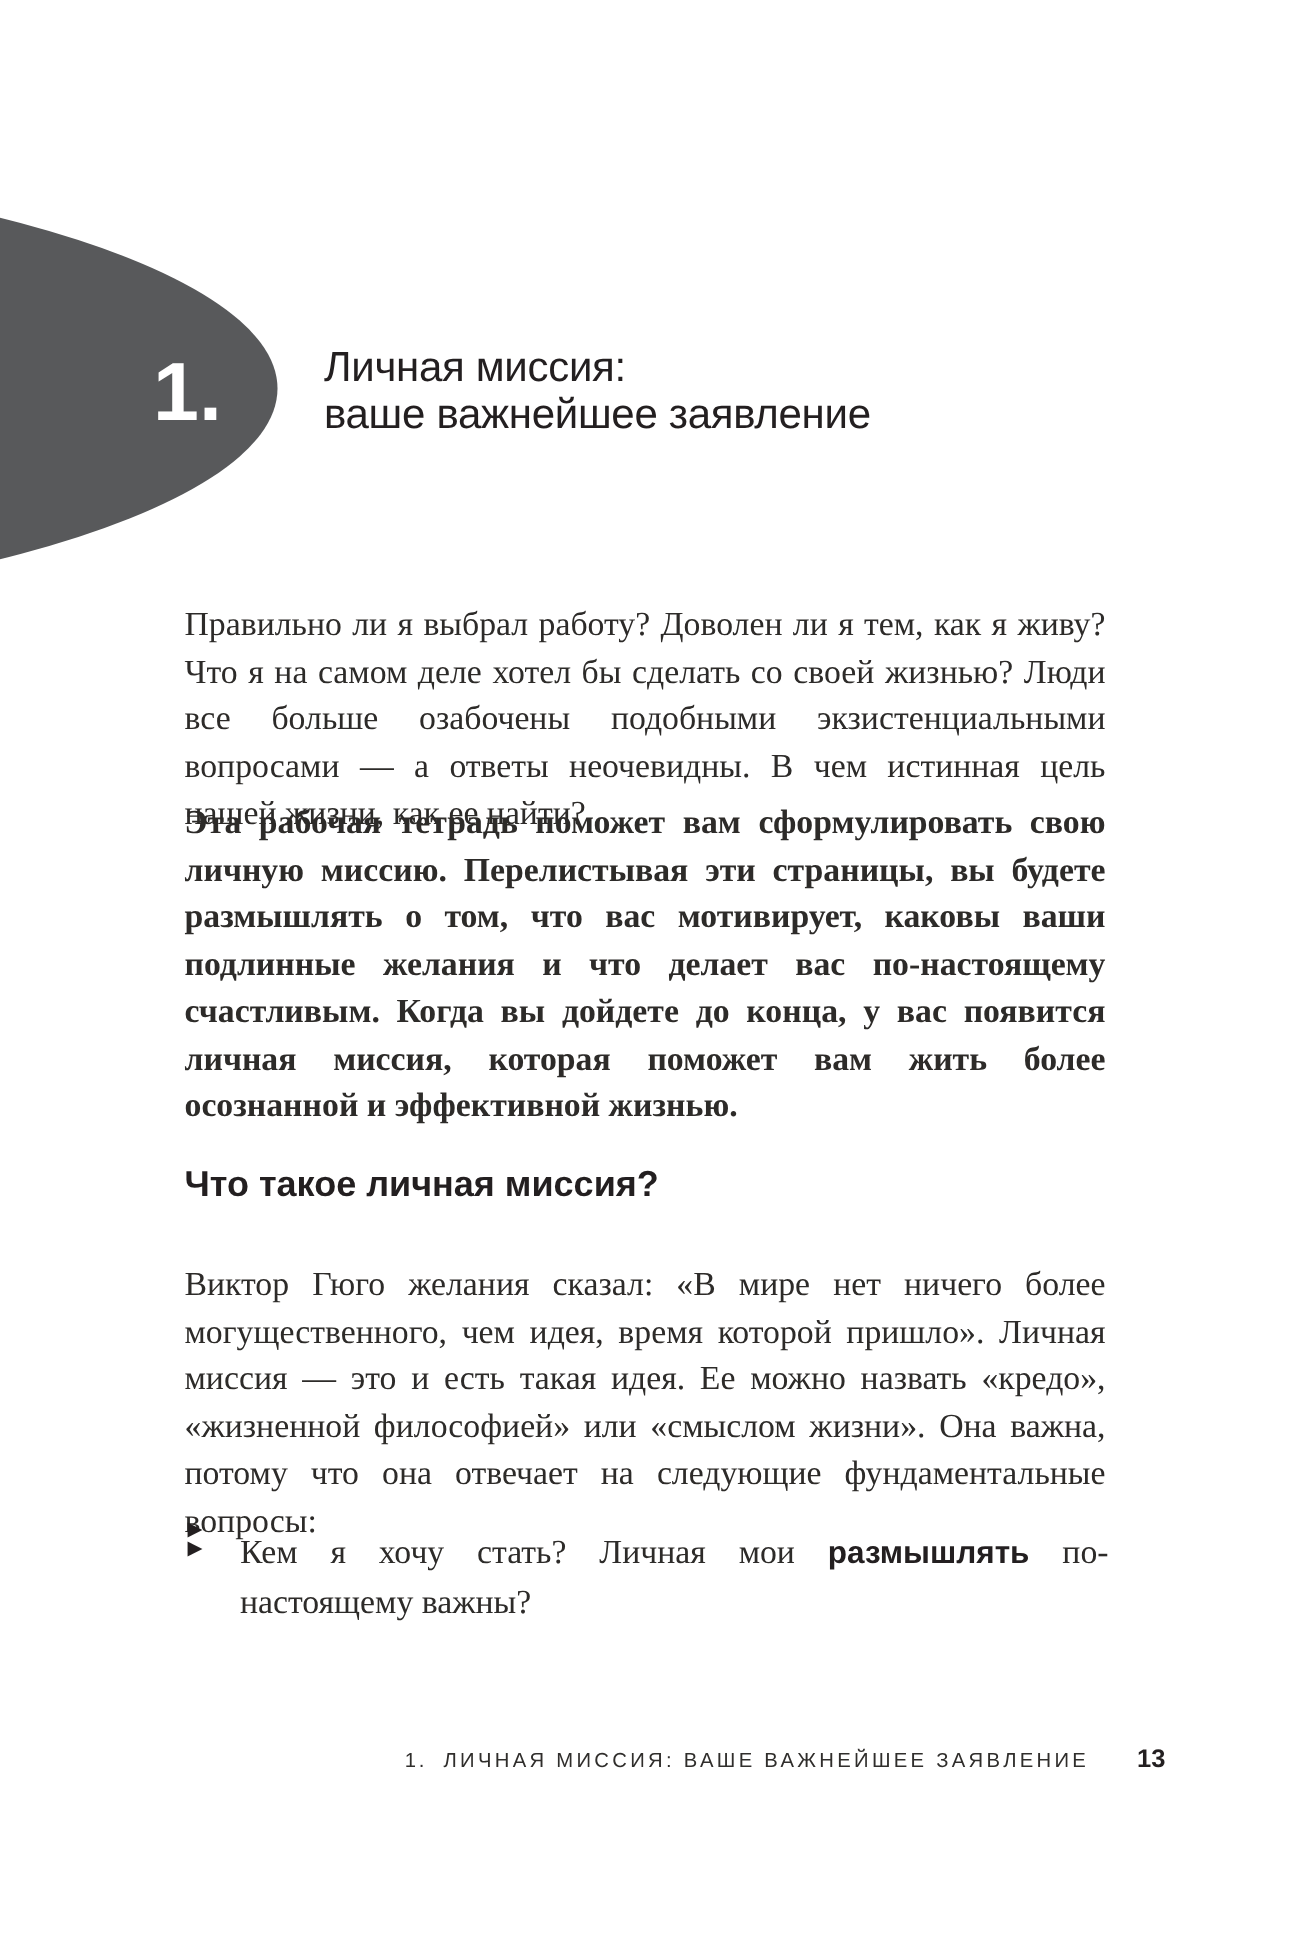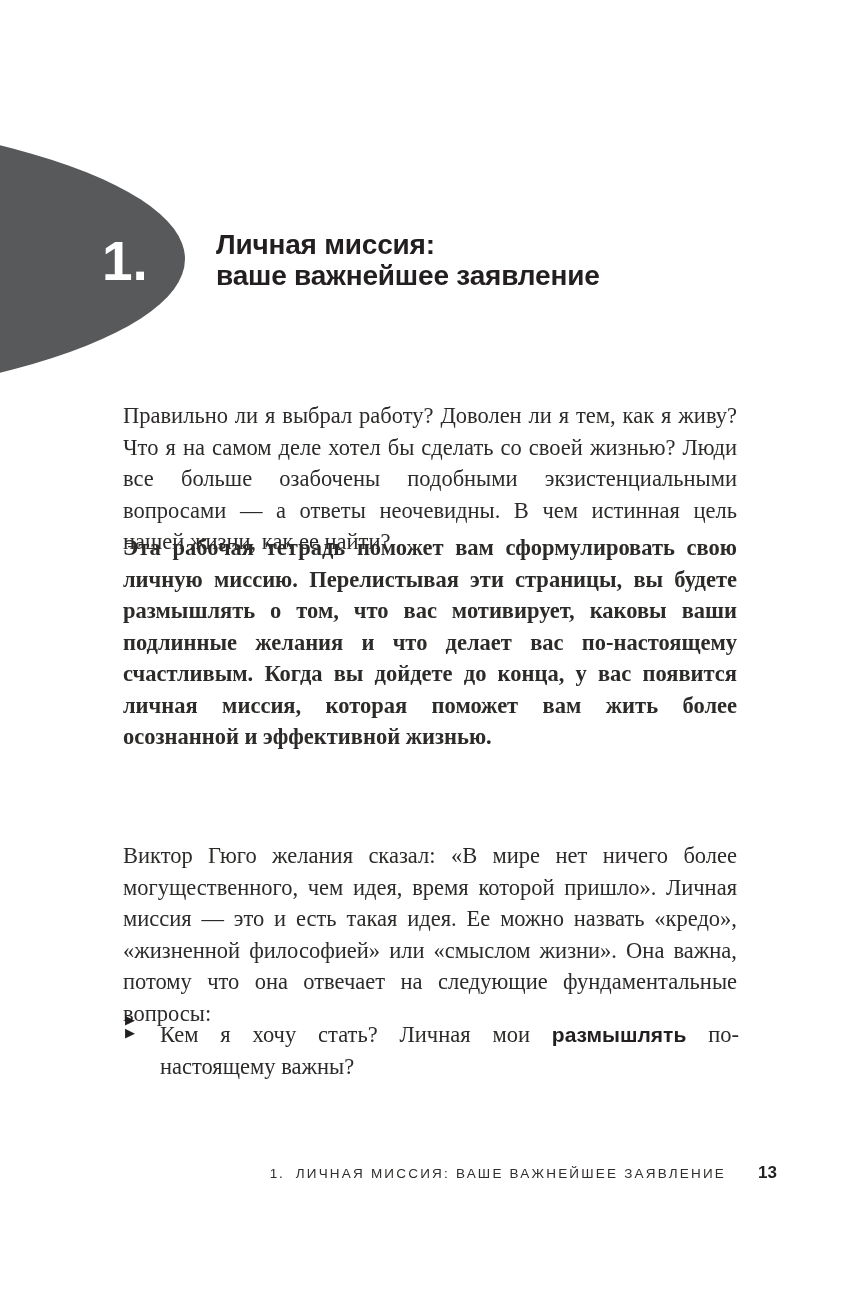--- a/index.html
+++ b/index.html
@@ -33,21 +33,21 @@
     line-height: 1;
     color: #ffffff;
   }
 
   .chapter-title {
     position: absolute;
     left: 216px;
     top: 229px;
     margin: 0;
     font-family: "Liberation Sans", sans-serif;
-    font-weight: 700;
+    font-weight: 400;
     font-size: 28px;
     line-height: 31px;
     letter-spacing: -0.2px;
     color: #231f20;
     white-space: pre-line;
   }
 
   .body-par {
     position: absolute;
     left: 123px;
@@ -147,20 +147,21 @@
 
   <div class="chapter-number">1.</div>
 
   <h1 class="chapter-title">Личная миссия:
 ваше важнейшее заявление</h1>
 
   <p class="body-par p1">Правильно ли я выбрал работу? Доволен ли я тем, как я живу? Что я на самом деле хотел бы сделать со своей жизнью? Люди все больше озабочены подобными экзистенциальными вопросами — а ответы неочевидны. В чем истинная цель нашей жизни, как ее найти?</p>
 
   <p class="body-par p2">Эта рабочая тетрадь поможет вам сформулировать свою личную миссию. Перелистывая эти страницы, вы будете размышлять о том, что вас мотивирует, каковы ваши подлинные желания и что делает вас по-настоящему счастливым. Когда вы дойдете до конца, у вас появится личная миссия, которая поможет вам жить более осознанной и эффективной жизнью.</p>
 
+  <h2 class="section-heading">Что такое личная миссия?</h2>
 
   <p class="body-par p3">Виктор Гюго желания сказал: «В мире нет ничего более могущественного, чем идея, время которой пришло». Личная миссия — это и есть такая идея. Ее можно назвать «кредо», «жизненной философией» или «смыслом жизни». Она важна, потому что она отвечает на следующие фундаментальные вопросы:</p>
 
   <ul class="bullets">
     <li>
       <span class="marker">▶</span>
     </li>
     <li>
       <span class="marker">▶</span>
       <span><span>Кем я хочу стать? Личная мои </span><span class="bold-sans">размышлять</span><span> по-настоящему важны?</span></span>

